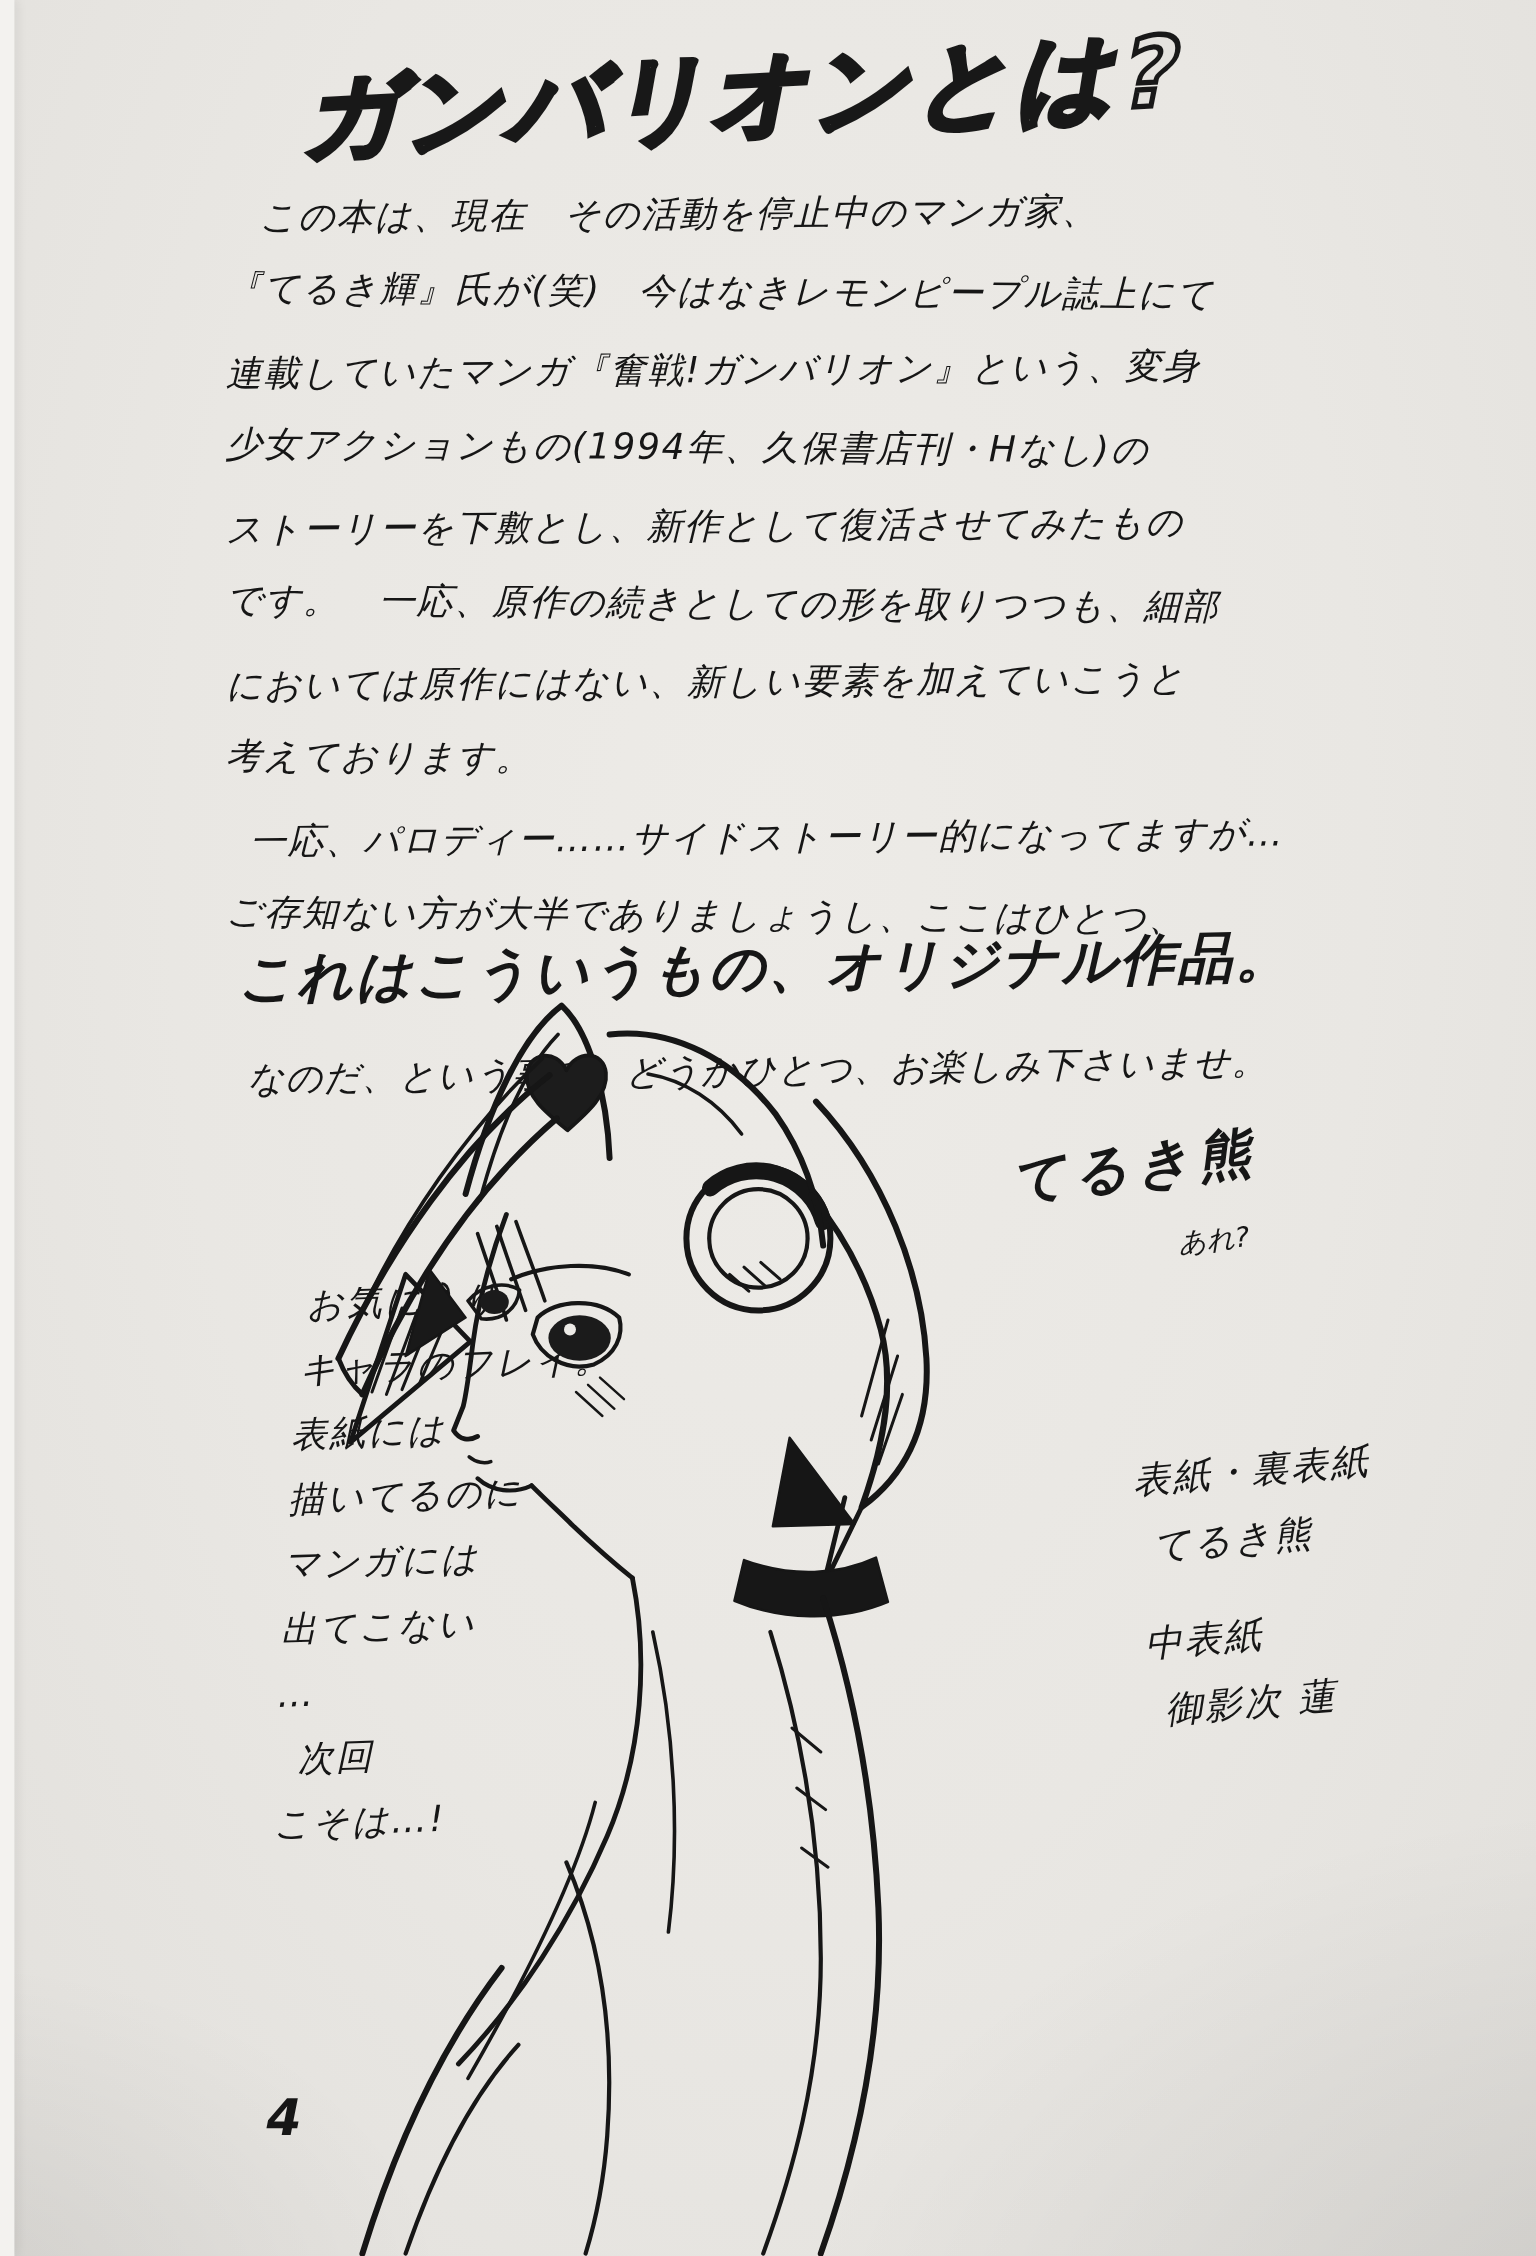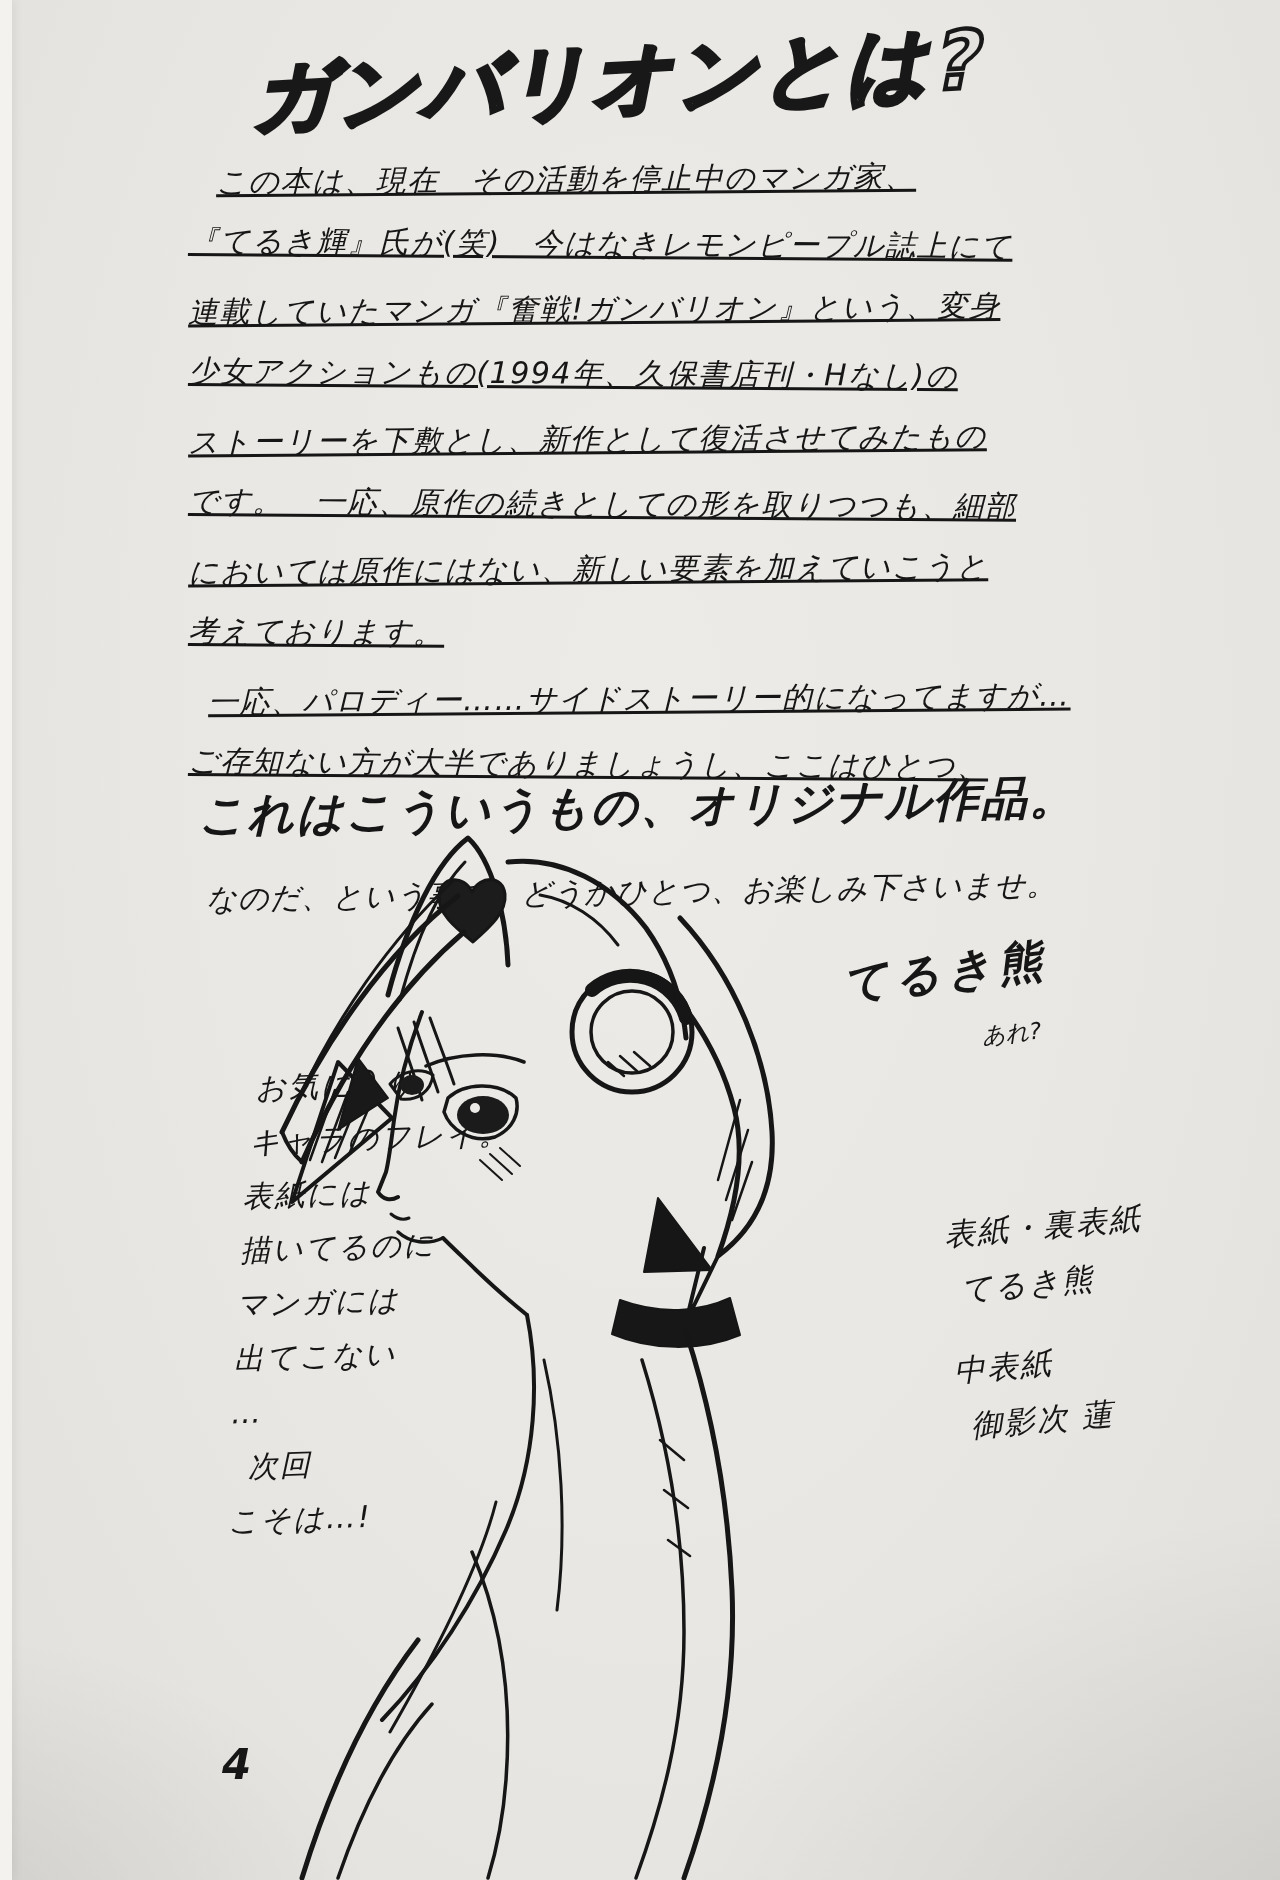--- a/index.html
+++ b/index.html
@@ -21,21 +21,21 @@
   }
 
   .title{
     position:absolute;left:258px;top:26px;
     font-size:80px;font-weight:bold;letter-spacing:3px;white-space:nowrap;
     transform:rotate(-3deg) skewX(-14deg);
     color:rgba(0,0,0,0.02);
     -webkit-text-stroke:4.5px #181818;
   }
 
-  .body-lines{position:absolute;left:188px;top:146px;font-size:30px;line-height:65px;text-decoration:underline;}
+  .body-lines{position:absolute;left:188px;top:146px;font-size:30px;line-height:65px;}
   .body-lines div{white-space:nowrap;font-style:italic;letter-spacing:1.5px;}
   .body-lines div:nth-child(odd){transform:rotate(-0.45deg);}
   .body-lines div:nth-child(even){transform:rotate(0.4deg);}
   .ind1{padding-left:28px;}
   .ind2{padding-left:20px;}
 
   .emphasis{
     position:absolute;left:198px;top:776px;
     font-size:46px;font-weight:bold;letter-spacing:2px;white-space:nowrap;
     transform:rotate(-1.2deg);font-style:italic;

